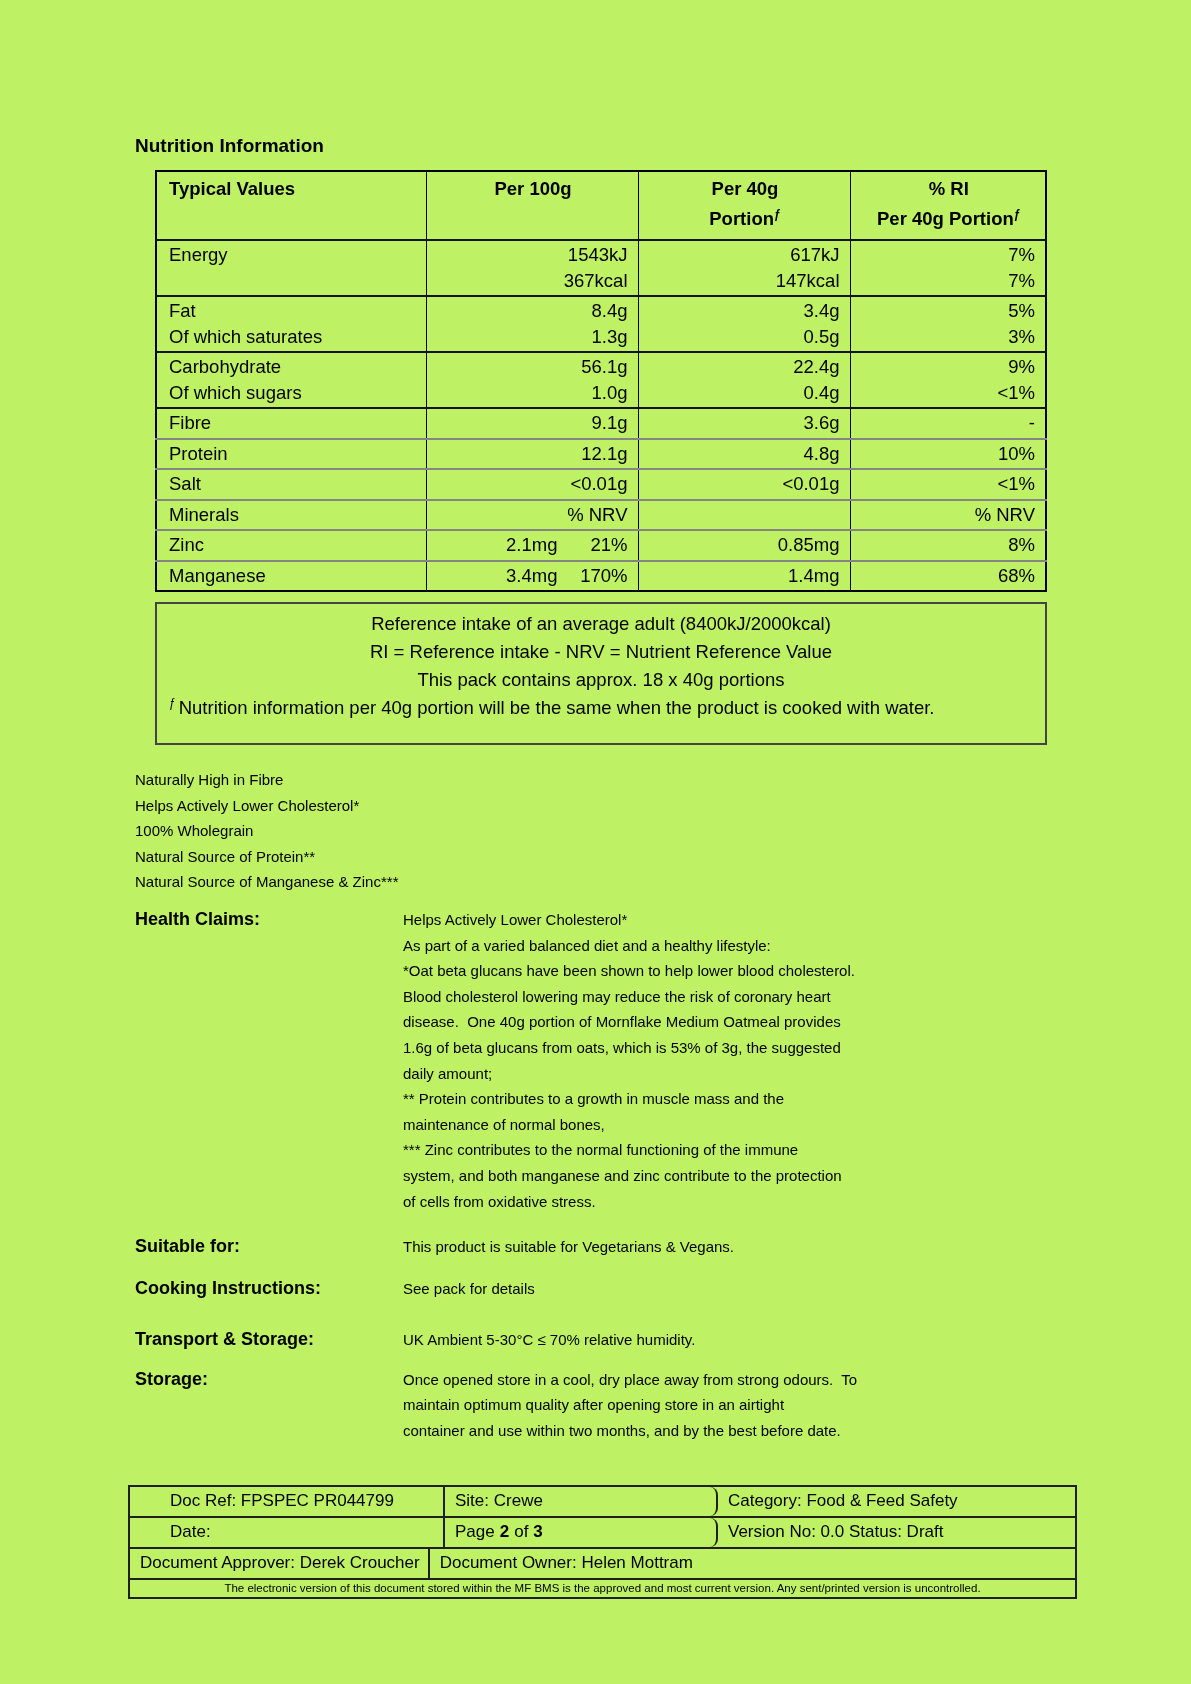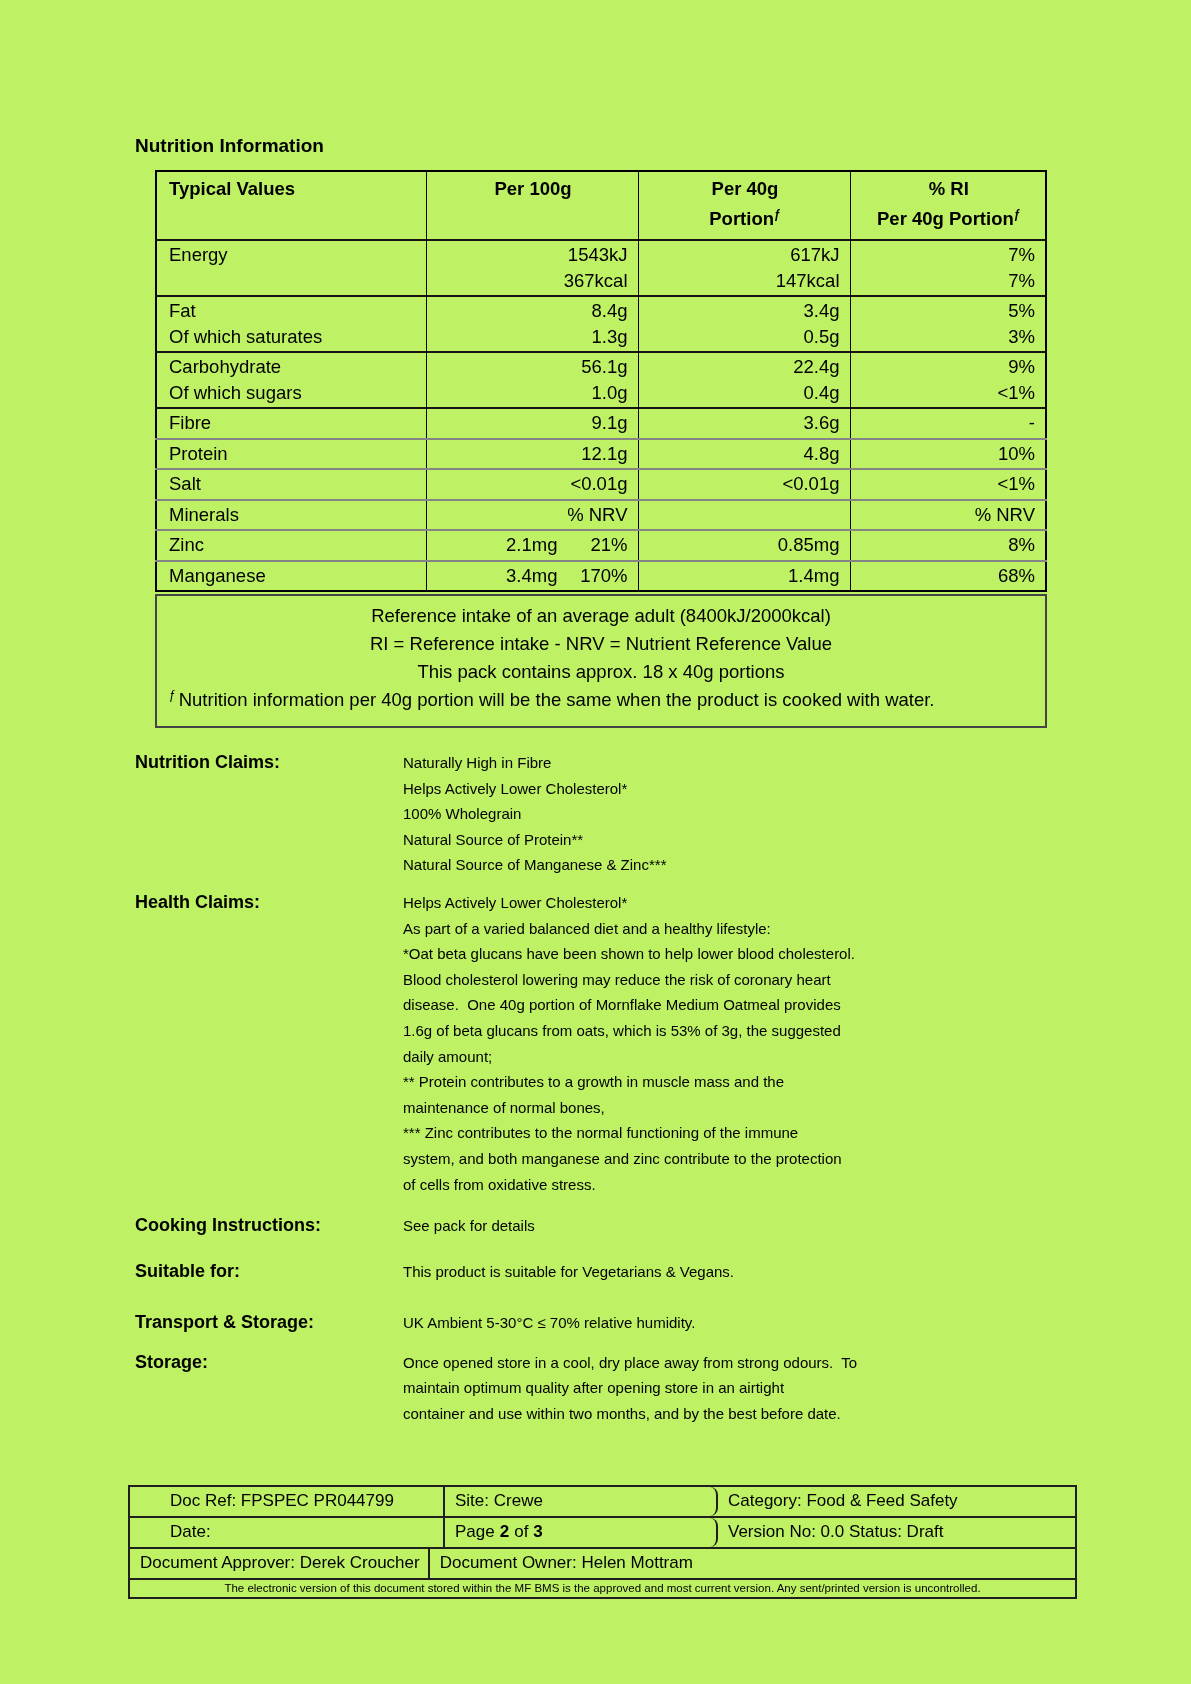--- a/index.html
+++ b/index.html
@@ -42,24 +42,24 @@
   .nutri sup{font-size:12px;line-height:0;}
   .nutri td.num{text-align:right;}
   tr.group td{border-bottom:2.5px solid #141414;}
   tr.single td{border-bottom:2px solid #858585;}
   tr.lastrow td{border-bottom:2.5px solid #000;}
   .dual{display:flex;justify-content:flex-end;}
   .dual .pct{width:70px;text-align:right;}
 
   
   .refbox{
-    width:892px;margin-left:20px;margin-top:2px;
+    width:892px;margin-left:20px;margin-top:10px;
     border:2px solid #454545;
     box-sizing:border-box;
-    padding:6px 12px 12px 12px;
+    padding:6px 12px 21px 12px;
     font-size:18.5px;line-height:28px;
   }
   .rb-center{text-align:center;}
   .rb-foot{text-align:left;}
   .refbox sup{font-size:12px;line-height:0;margin-right:3px;}
 
   
   .section{display:flex;}
   .sec-label{width:268px;font-weight:bold;font-size:18px;line-height:25.6px;flex-shrink:0;}
   .sec-body{font-size:15px;line-height:25.6px;white-space:pre-wrap;}
@@ -226,21 +226,20 @@
     </table>
 
   <div class="refbox">
     <div class="rb-center">Reference intake of an average adult (8400kJ/2000kcal)</div>
     <div class="rb-center">RI = Reference intake - NRV = Nutrient Reference Value</div>
     <div class="rb-center">This pack contains approx. 18 x 40g portions</div>
     <div class="rb-foot"><sup>ƒ</sup><span>Nutrition information per 40g portion will be the same when the product is cooked with water.</span></div>
   </div>
 
   <div class="section" style="margin-top:22px">
-    <div class="sec-label">Nutrition Claims:</div>
     <div class="sec-body">Naturally High in Fibre
 Helps Actively Lower Cholesterol*
 100% Wholegrain
 Natural Source of Protein**
 Natural Source of Manganese &amp; Zinc***</div>
   </div>
 
   <div class="section" style="margin-top:12px">
     <div class="sec-label">Health Claims:</div>
     <div class="sec-body">Helps Actively Lower Cholesterol*
@@ -250,28 +249,28 @@
 disease.  One 40g portion of Mornflake Medium Oatmeal provides
 1.6g of beta glucans from oats, which is 53% of 3g, the suggested
 daily amount;
 ** Protein contributes to a growth in muscle mass and the
 maintenance of normal bones,
 *** Zinc contributes to the normal functioning of the immune
 system, and both manganese and zinc contribute to the protection
 of cells from oxidative stress.</div>
   </div>
 
+  <div class="section" style="margin-top:20px">
+    <div class="sec-label">Suitable for:</div>
+    <div class="sec-body">This product is suitable for Vegetarians &amp; Vegans.</div>
+  </div>
+
   <div class="section" style="margin-top:16px">
     <div class="sec-label">Cooking Instructions:</div>
     <div class="sec-body">See pack for details</div>
-  </div>
-
-  <div class="section" style="margin-top:20px">
-    <div class="sec-label">Suitable for:</div>
-    <div class="sec-body">This product is suitable for Vegetarians &amp; Vegans.</div>
   </div>
 
   <div class="section" style="margin-top:26px">
     <div class="sec-label">Transport &amp; Storage:</div>
     <div class="sec-body">UK Ambient 5-30°C ≤ 70% relative humidity.</div>
   </div>
 
   <div class="section" style="margin-top:14px">
     <div class="sec-label">Storage:</div>
     <div class="sec-body">Once opened store in a cool, dry place away from strong odours.  To

